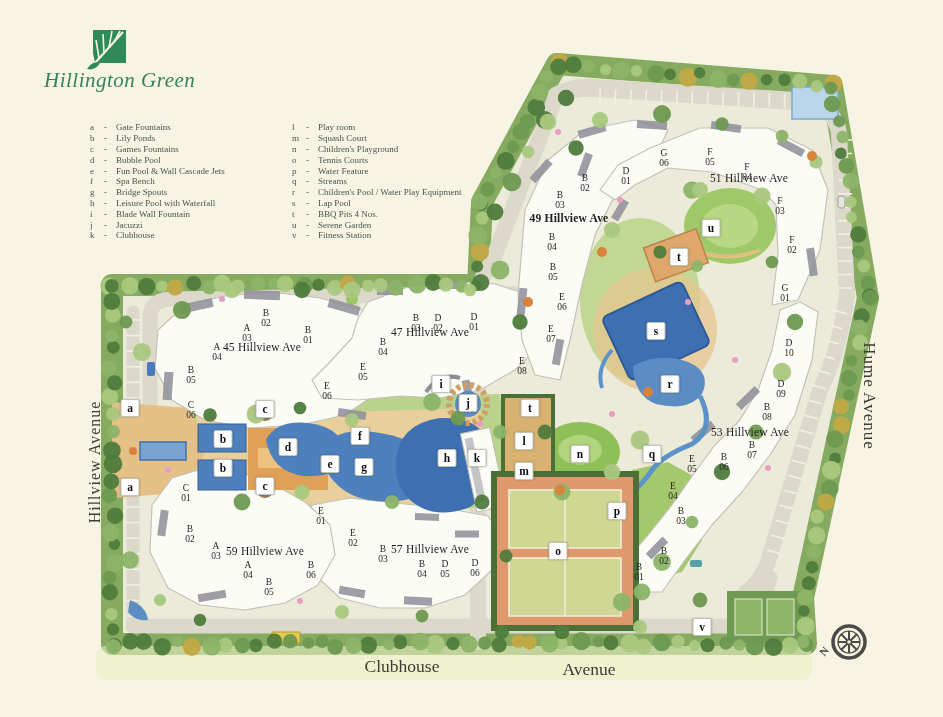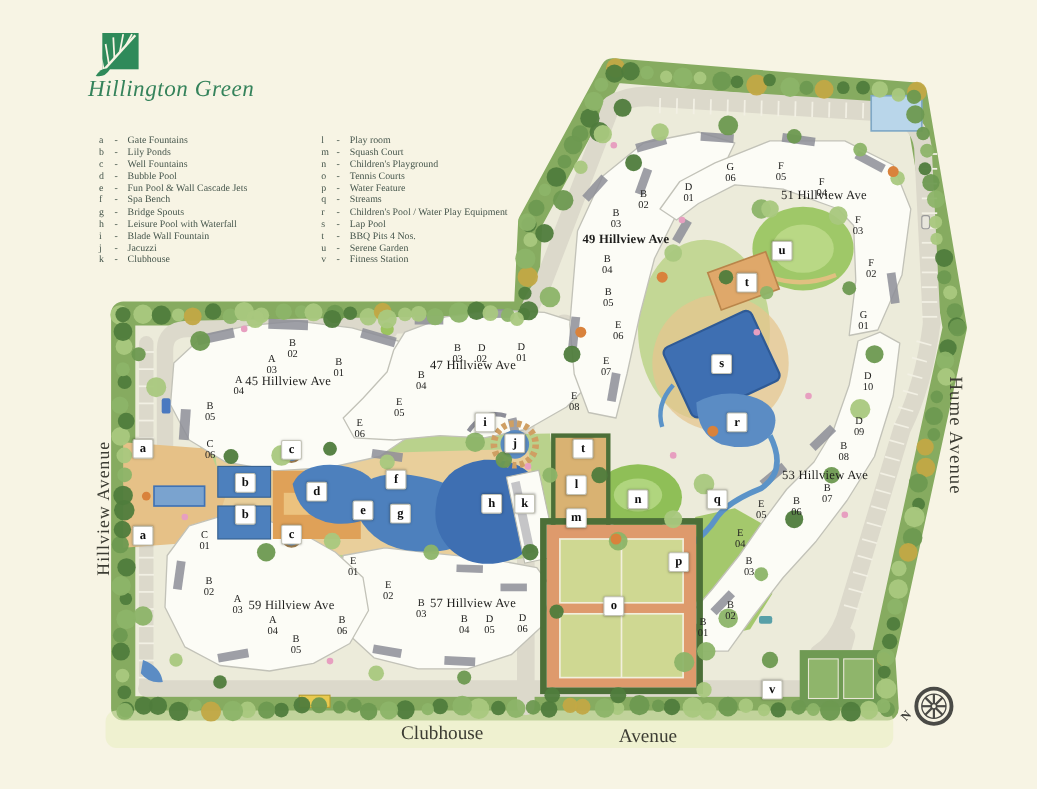--- a/index.html
+++ b/index.html
@@ -1,20 +1,20 @@
 <!DOCTYPE html>
 <html><head>
 <meta charset="utf-8">
 <style>
   html,body{margin:0;padding:0;background:#e9e6d6;}
   #page{position:relative;width:943px;height:717px;background:#f7f4e4;overflow:hidden;
         font-family:"Liberation Serif",serif;}
   
   #brand-title{position:absolute;left:44px;top:68px;font:italic 21px "Liberation Serif",serif;
-               color:#35835b;letter-spacing:.5px;margin-left:36px;}
+               color:#35835b;letter-spacing:.5px;}
   
   #legend{position:absolute;left:90px;top:104px;width:400px;}
   #legend-heading{font:bold 10.5px "Liberation Serif",serif;color:#3c4c42;margin:0 0 5px 0;}
   .leg-col{position:absolute;top:18px;}
   #leg-left{left:0;} #leg-right{left:202px;}
   .leg-row{display:flex;height:10.8px;align-items:center;}
   .leg-key{width:14px;font:9px "Liberation Serif",serif;color:#46564c;}
   .leg-dash{width:12px;font:9px "Liberation Serif",serif;color:#46564c;}
   .leg-label{font:9px "Liberation Serif",serif;color:#46564c;white-space:nowrap;}
   
@@ -817,21 +817,21 @@
           <div class="leg-label">Gate Fountains</div>
         </div>
         <div class="leg-row">
           <div class="leg-key">b</div>
           <div class="leg-dash">-</div>
           <div class="leg-label">Lily Ponds</div>
         </div>
         <div class="leg-row">
           <div class="leg-key">c</div>
           <div class="leg-dash">-</div>
-          <div class="leg-label">Well Fountains</div>
+          <div class="leg-label">Games Fountains</div>
         </div>
         <div class="leg-row">
           <div class="leg-key">d</div>
           <div class="leg-dash">-</div>
           <div class="leg-label">Bubble Pool</div>
         </div>
         <div class="leg-row">
           <div class="leg-key">e</div>
           <div class="leg-dash">-</div>
           <div class="leg-label">Fun Pool &amp; Wall Cascade Jets</div>

